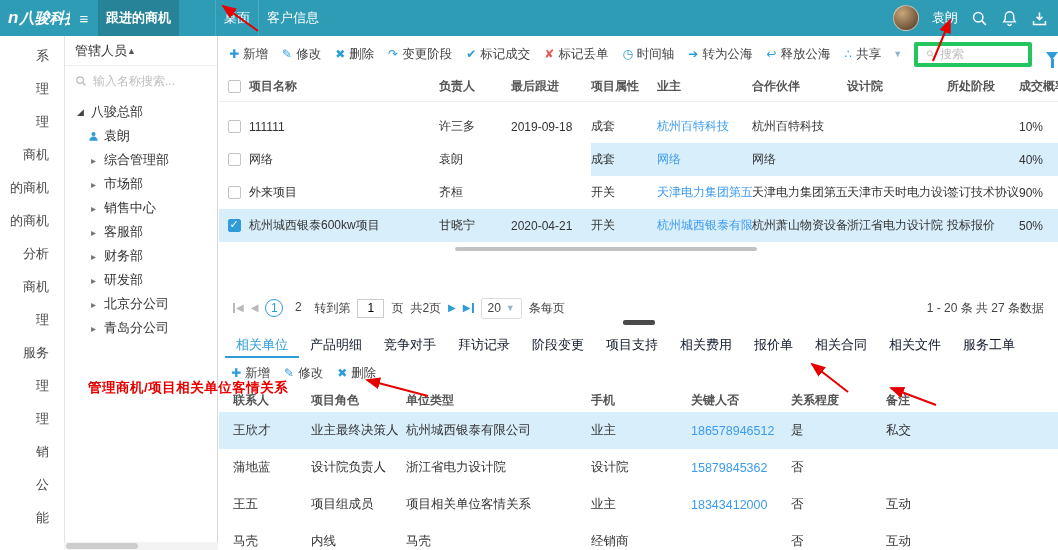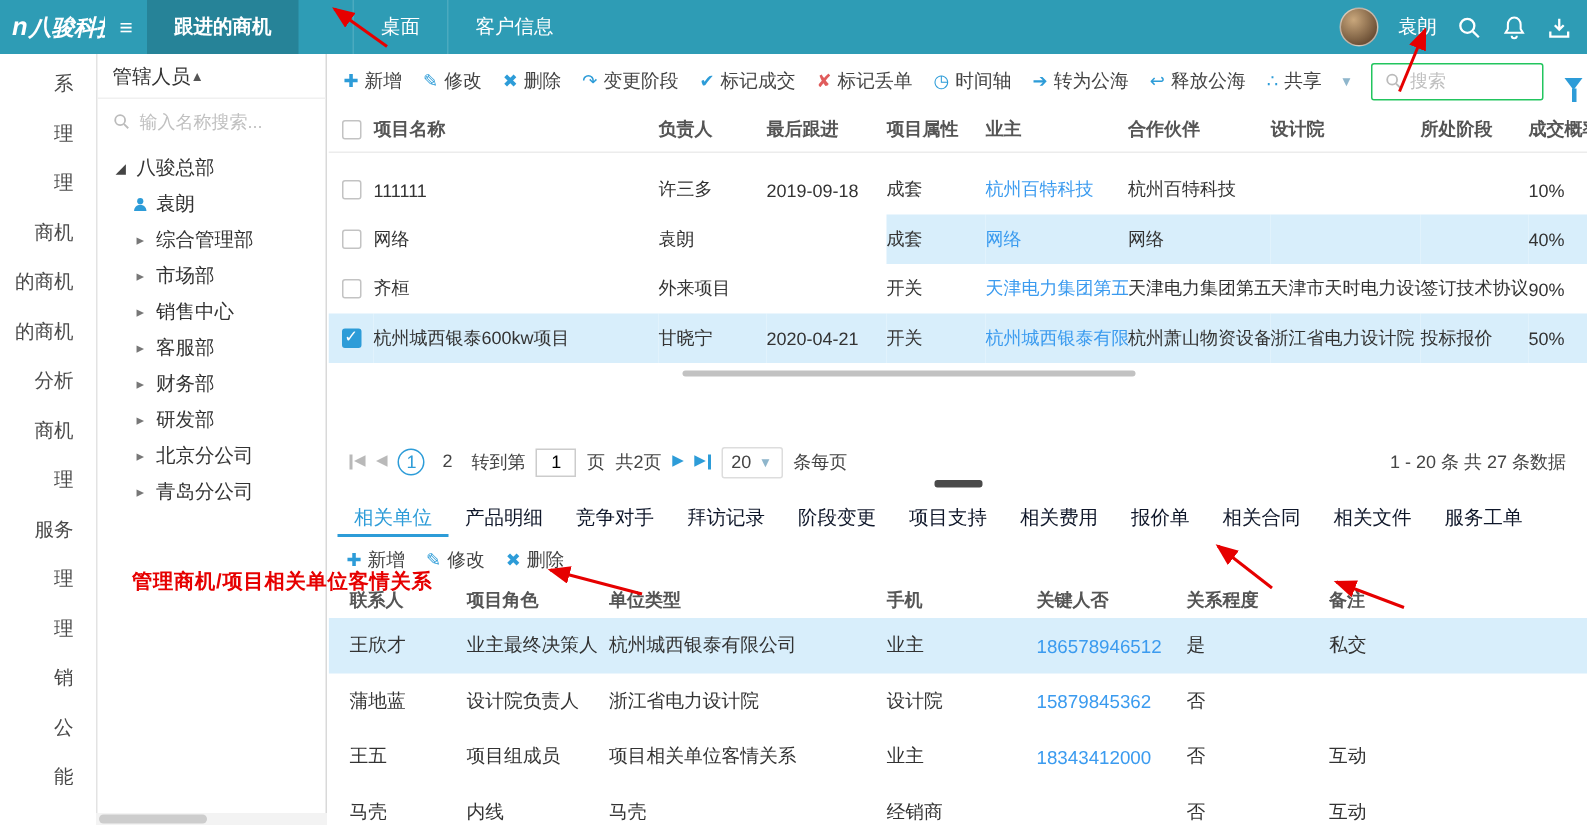--- a/index.html
+++ b/index.html
@@ -5,21 +5,21 @@
   *{margin:0;padding:0;box-sizing:border-box}
   body{margin:0;background:#9aa0a6;font-family:"Liberation Sans","DejaVu Sans",sans-serif}
   .screen{position:relative;width:1058px;height:550px;background:#fff;overflow:hidden;font-family:"Liberation Sans","DejaVu Sans",sans-serif}
 
   
   .topbar{position:absolute;left:0;top:0;right:0;height:36px;background:var(--topbar,#2e9cb5);display:flex;align-items:center;color:#fff;z-index:5}
   .logo{width:70px;padding-left:8px;font-size:15px;font-weight:bold;font-style:italic;white-space:nowrap;overflow:hidden}
   .logo-mark{font-size:17px;margin-right:1px}
   .hamburger{width:28px;text-align:center;font-size:15px;cursor:pointer}
   .top-tabs{display:flex;height:100%}
-  .top-tabs .tab{line-height:36px;padding:0 18px;font-size:13px;cursor:pointer;white-space:nowrap}
+  .top-tabs .tab{line-height:36px;padding:0 8px;font-size:13px;cursor:pointer;white-space:nowrap}
   .top-tabs .tab.active{background:rgba(0,0,0,.16);font-weight:bold}
   .top-tabs .tab:nth-child(2){margin-left:36px}
   .top-tabs .tab+.tab{border-left:1px solid rgba(255,255,255,.14)}
   .topbar-right{margin-left:auto;display:flex;align-items:center;gap:13px;padding-right:10px}
   .avatar{width:26px;height:26px;border-radius:50%;background:radial-gradient(circle at 35% 30%,#c9a77c,#6b4f35 75%);border:1px solid rgba(255,255,255,.55);cursor:pointer}
   .username{font-size:13px;cursor:pointer}
   .tb-icon{width:17px;height:17px;display:block;cursor:pointer}
 
   
   .left-strip{position:absolute;left:0;top:36px;width:64px;bottom:8px;padding-top:10px;display:flex;flex-direction:column;gap:13px;overflow:hidden}
@@ -40,21 +40,21 @@
   .sb-hscroll .thumb{width:72px;height:6px;margin:1px 0 0 2px;background:#cdcdcd;border-radius:3px}
 
   
   .main{position:absolute;left:219px;top:36px;right:0;bottom:0;overflow:hidden;background:#fff}
   .toolbar{height:36px;display:flex;align-items:center;padding:0 10px;gap:12px;white-space:nowrap;overflow:hidden}
   .tb-buttons{display:flex;gap:14px}
   .tbtn{display:flex;align-items:center;gap:4px;font-size:12.5px;color:#444;cursor:pointer}
   .tbtn .ic{color:var(--accent,#2d9cd8);font-size:12px}
   .tbtn .ic.red{color:#e05c5c}
   .caret{color:#8fb6cc;font-size:9px;cursor:pointer}
-  .searchbox{display:flex;align-items:center;gap:5px;border:1px solid #22c55e;border-radius:2px;height:25px;padding:0 8px;width:118px;cursor:text}
+  .searchbox{display:flex;align-items:center;gap:5px;border:4px solid #22c55e;border-radius:2px;height:25px;padding:0 8px;width:118px;cursor:text}
   .searchbox input{border:none;outline:none;font-size:12px;width:80px;color:#333}
   .searchbox input::placeholder{color:#bfbfbf}
   .funnel-wrap{cursor:pointer;margin-left:2px;padding-top:3px}
   .funnel{width:0;height:0;border-left:6px solid transparent;border-right:6px solid transparent;border-top:8px solid var(--accent,#2d9cd8);position:relative}
   .funnel::after{content:"";position:absolute;left:-1.5px;top:-1px;width:3px;height:9px;background:var(--accent,#2d9cd8)}
 
   
   .mtable{position:absolute;top:36px;left:0;width:860px}
   .mrow{display:grid;grid-template-columns:30px 190px 72px 80px 66px 95px 95px 100px 72px 60px;align-items:stretch;height:33px;font-size:12px;color:#333}
   .mrow.head{height:30px;font-size:12px;color:#555;font-weight:bold;border-bottom:1px solid #ececec}
@@ -314,22 +314,22 @@
             <div class="c lk hl">网络</div>
             <div class="c hl">网络</div>
             <div class="c hl"></div>
             <div class="c hl"></div>
             <div class="c hl">40%</div>
           </div>
           <div class="mrow">
             <div class="c cbcell">
               <span class="cb"></span>
             </div>
+            <div class="c">外来项目</div>
             <div class="c">齐桓</div>
-            <div class="c">外来项目</div>
             <div class="c"></div>
             <div class="c">开关</div>
             <div class="c lk">天津电力集团第五公司</div>
             <div class="c">天津电力集团第五公司</div>
             <div class="c">天津市天时电力设计院有...</div>
             <div class="c">签订技术协议</div>
             <div class="c">90%</div>
           </div>
           <div class="mrow">
             <div class="c cbcell hl">

